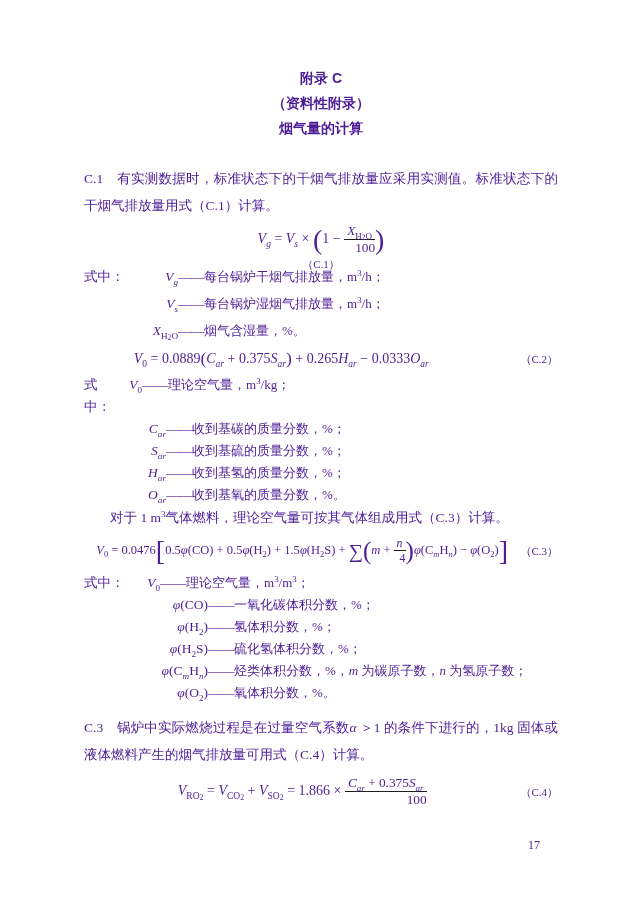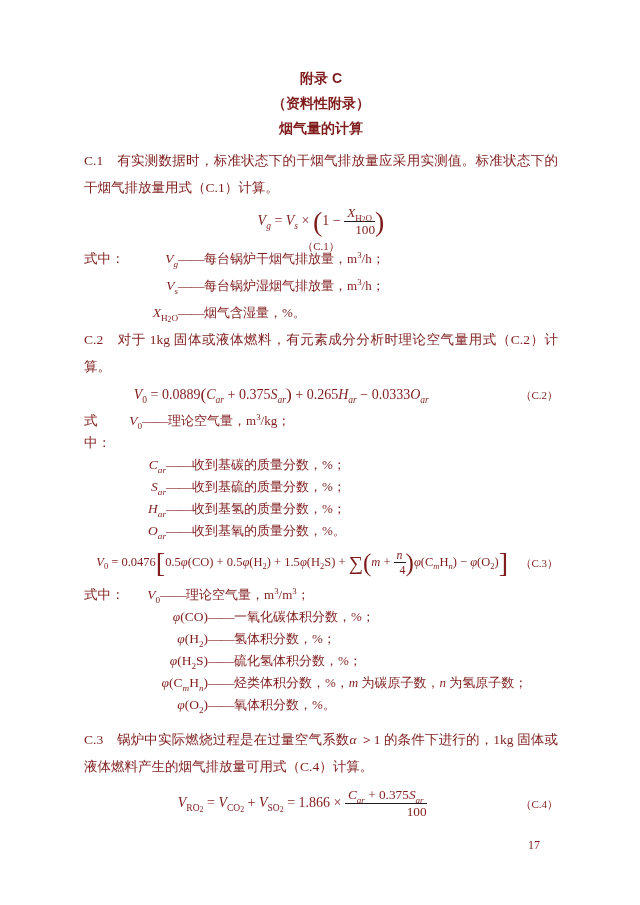--- a/index.html
+++ b/index.html
@@ -1,41 +1,41 @@
 <!DOCTYPE html>
 <html><head>
 <meta charset="utf-8">
 <style>
   html,body{margin:0;padding:0;background:#fff;}
   .page{
     position:relative;
     width:640px;height:905px;
     background:#ffffff;
-    color:#7f1d1d;
+    color:#4c1d95;
     font-family:"Liberation Serif","DejaVu Serif",serif;
     box-sizing:border-box;
     padding:66px 82px 0 84px;
     overflow:hidden;
   }
   
   .heading{text-align:center;}
   .h-line{
     font-family:"Liberation Sans","DejaVu Sans",sans-serif;
     font-weight:bold;
     font-size:14px;
     line-height:25px;
   }
   
   .para{
     font-size:13.5px;
     line-height:27px;
     text-align:justify;
     margin:0;
   }
-  .para-c1{margin-top:6px;}
+  .para-c1{margin-top:24px;}
   .para-gas{padding-left:26px;line-height:24px;text-align:left;}
   .para-c3{margin-top:10px;}
   
   .formula-row{display:flex;align-items:center;}
   .f1{height:40px;margin-top:4px;flex-direction:column;}
   .f2{height:30px;gap:42px;}
   .f3{height:42px;}
   .f4{height:44px;margin-top:2px;}
   .formula{flex:1;text-align:center;font-size:14px;white-space:nowrap;}
   .f3 .formula{font-size:12.5px;}
@@ -104,21 +104,20 @@
       <span class="wdef">每台锅炉湿烟气排放量，m<sup>3</sup>/h；</span>
     </div>
     <div class="wrow">
       <span class="wlabel"></span>
       <span class="wsym"><i>X</i><sub>H<sub>2</sub>O</sub></span>
       <span class="wdash">——</span>
       <span class="wdef">烟气含湿量，%。</span>
     </div>
   </div>
 
-  <p class="para">C.2　对于 1kg 固体或液体燃料，有元素成分分析时理论空气量用式（C.2）计算。</p>
 
   <div class="formula-row f2">
     <div class="formula"><i>V</i><sub>0</sub> = 0.0889<span class="mp">(</span><i>C</i><sub><i>ar</i></sub> + 0.375<i>S</i><sub><i>ar</i></sub><span class="mp">)</span> + 0.265<i>H</i><sub><i>ar</i></sub> − 0.0333<i>O</i><sub><i>ar</i></sub></div>
     <div class="fnum">（C.2）</div>
   </div>
 
   <div class="where g2">
     <div class="wrow">
       <span class="wlabel tight">式中：</span>
       <span class="wsym narrow"><i>V</i><sub>0</sub></span>
@@ -144,20 +143,21 @@
       <span class="wdef">收到基氢的质量分数，%；</span>
     </div>
     <div class="wrow">
       <span class="wlabel"></span>
       <span class="wsym"><i>O</i><sub><i>ar</i></sub></span>
       <span class="wdash">——</span>
       <span class="wdef">收到基氧的质量分数，%。</span>
     </div>
   </div>
 
+  <p class="para para-gas">对于 1 m<sup>3</sup>气体燃料，理论空气量可按其气体组成用式（C.3）计算。</p>
 
   <div class="formula-row f3">
     <div class="formula"><i>V</i><sub>0</sub> = 0.0476<span class="bb">[</span>0.5<i>φ</i>(CO) + 0.5<i>φ</i>(H<sub>2</sub>) + 1.5<i>φ</i>(H<sub>2</sub>S) + <span class="sum">∑</span><span class="bp">(</span><span class="mrow"><i>m</i> + <span class="frac"><span class="fn"><i>n</i></span><span class="fd">4</span></span></span><span class="bp">)</span><i>φ</i>(C<sub><i>m</i></sub>H<sub><i>n</i></sub>) − <i>φ</i>(O<sub>2</sub>)<span class="bb">]</span></div>
     <div class="fnum">（C.3）</div>
   </div>
 
   <div class="where g3">
     <div class="wrow">
       <span class="wlabel">式中：</span>
       <span class="wsym narrow"><i>V</i><sub>0</sub></span>

